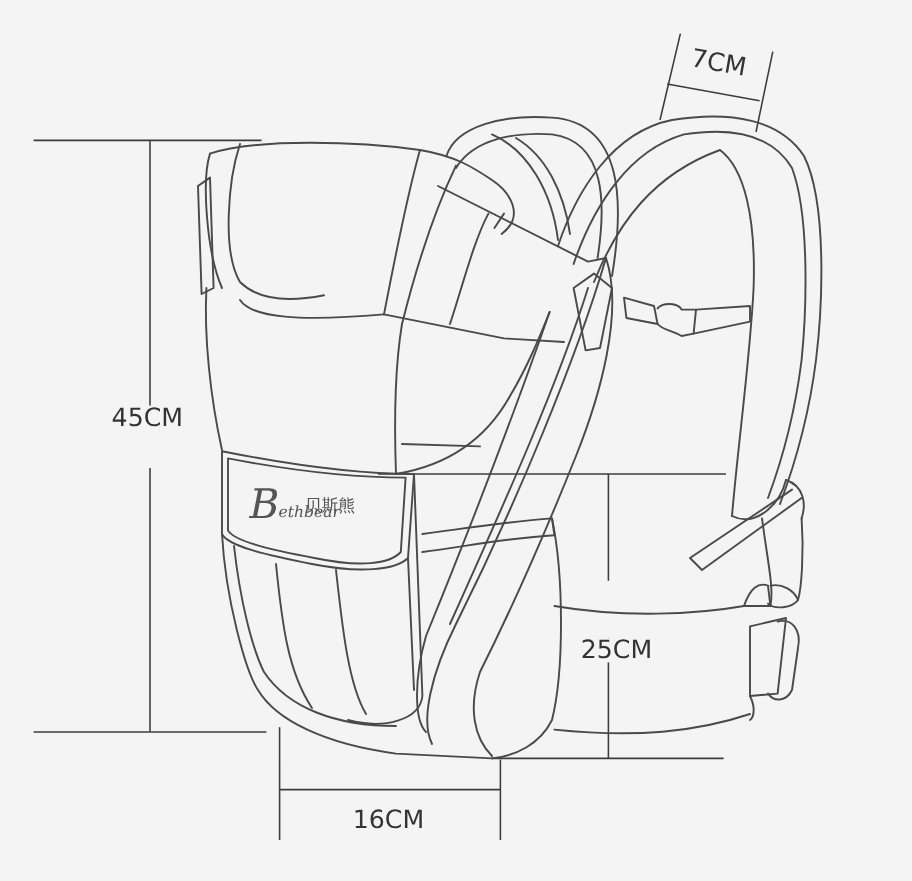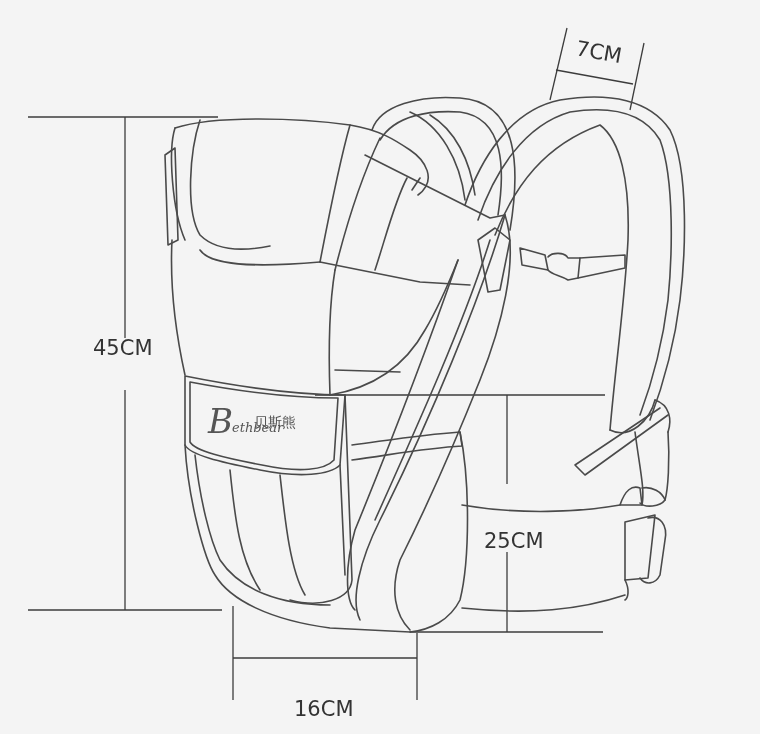--- a/index.html
+++ b/index.html
@@ -116,15 +116,15 @@
       <path class="stroke" d="M668,432 C670,460 668,490 665,500"></path>
     </g>
   </svg>
 
   <span class="brand-script" style="left:208px; top:404px; font-size:34px;">B</span>
   <span class="brand-script" style="left:232px; top:421px; font-size:13px;font-style:italic;">ethbear</span>
   <span class="brand-cn" style="left:254px; top:415px;">贝斯熊</span>
 
   <span class="label" style="left:91px; top:338px;">45CM</span>
   <span class="label" style="left:482px; top:494px;margin-top:37px;">25CM</span>
-  <span class="label" style="left:292px; top:673px;margin-top:26px;">16CM</span>
+  <span class="label" style="left:292px; top:673px;">16CM</span>
   <span class="label rot" style="left:576px; top:38px;">7CM</span>
 </div>
 
 </body></html>

